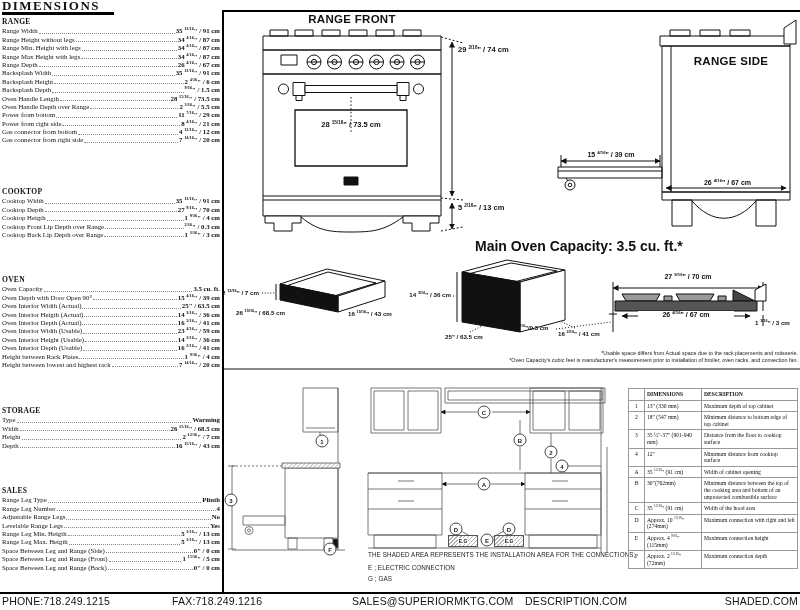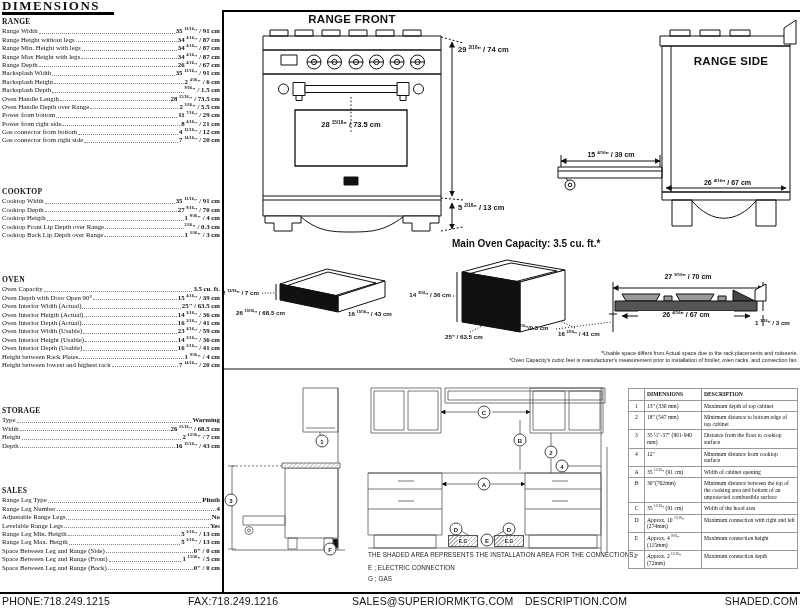--- a/index.html
+++ b/index.html
@@ -475,21 +475,21 @@
 <div class="dgt" style="left:292px;top:13px;width:120px;">RANGE FRONT</div>
 <div class="dgt" style="left:671px;top:31px;width:120px;margin-top:24px;">RANGE SIDE</div>
 
 <div class="dim" style="left:303px;top:120px;width:96px;text-align:center;font-size:7.5px;">28 <sup class="fr">15/16</sup>" / 73.5 cm</div>
 <div class="dim" style="left:458px;top:45px;font-size:7.5px;">29 <sup class="fr">2/16</sup>" / 74 cm</div>
 <div class="dim" style="left:458px;top:203px;font-size:7.5px;">5 <sup class="fr">2/16</sup>" / 13 cm</div>
 
 <div class="dim" style="left:565px;top:151px;width:92px;text-align:center;">15 <sup class="fr">4/16</sup>" / 39 cm</div>
 <div class="dim" style="left:680px;top:179px;width:95px;text-align:center;">26 <sup class="fr">4/16</sup>" / 67 cm</div>
 
-<div class="dim" style="left:452px;top:238px;font-size:10px;">Main Oven Capacity: 3.5 cu. ft.*</div>
+<div class="dim" style="left:475px;top:238px;font-size:14px;">Main Oven Capacity: 3.5 cu. ft.*</div>
 
 <div class="dim small" style="left:222px;top:289px;">2 <sup class="fr">12/16</sup>" / 7 cm</div>
 <div class="dim small" style="left:236px;top:309px;">26 <sup class="fr">15/16</sup>" / 68.5 cm</div>
 <div class="dim small" style="left:348px;top:310px;">16 <sup class="fr">15/16</sup>" / 43 cm</div>
 
 <div class="dim small" style="left:393px;top:291px;width:58px;text-align:right;">14 <sup class="fr">3/16</sup>" / 36 cm</div>
 <div class="dim small" style="left:445px;top:333px;">25" / 63.5 cm</div>
 <div class="dim small" style="left:558px;top:330px;">16 <sup class="fr">2/16</sup>" / 41 cm</div>
 
 <div class="dim" style="left:643px;top:273px;width:90px;text-align:center;">27 <sup class="fr">9/16</sup>" / 70 cm</div>
@@ -581,16 +581,16 @@
         <tr>
           <td>F</td>
           <td>Approx. 2 <sup class="fr">13/16</sup>" (72mm)</td>
           <td>Maximum connection depth</td>
         </tr>
       </tbody>
     </table>
   </div>
 
 <div class="foot" style="left:2px;">PHONE:718.249.1215</div>
-<div class="foot" style="left:188px;">FAX:718.249.1216</div>
+<div class="foot" style="left:172px;">FAX:718.249.1216</div>
 <div class="foot" style="left:352px;">SALES@SUPERIORMKTG.COM</div>
 <div class="foot" style="left:525px;">DESCRIPTION.COM</div>
 <div class="foot" style="right:2px;">SHADED.COM</div>
 
 </body></html>

